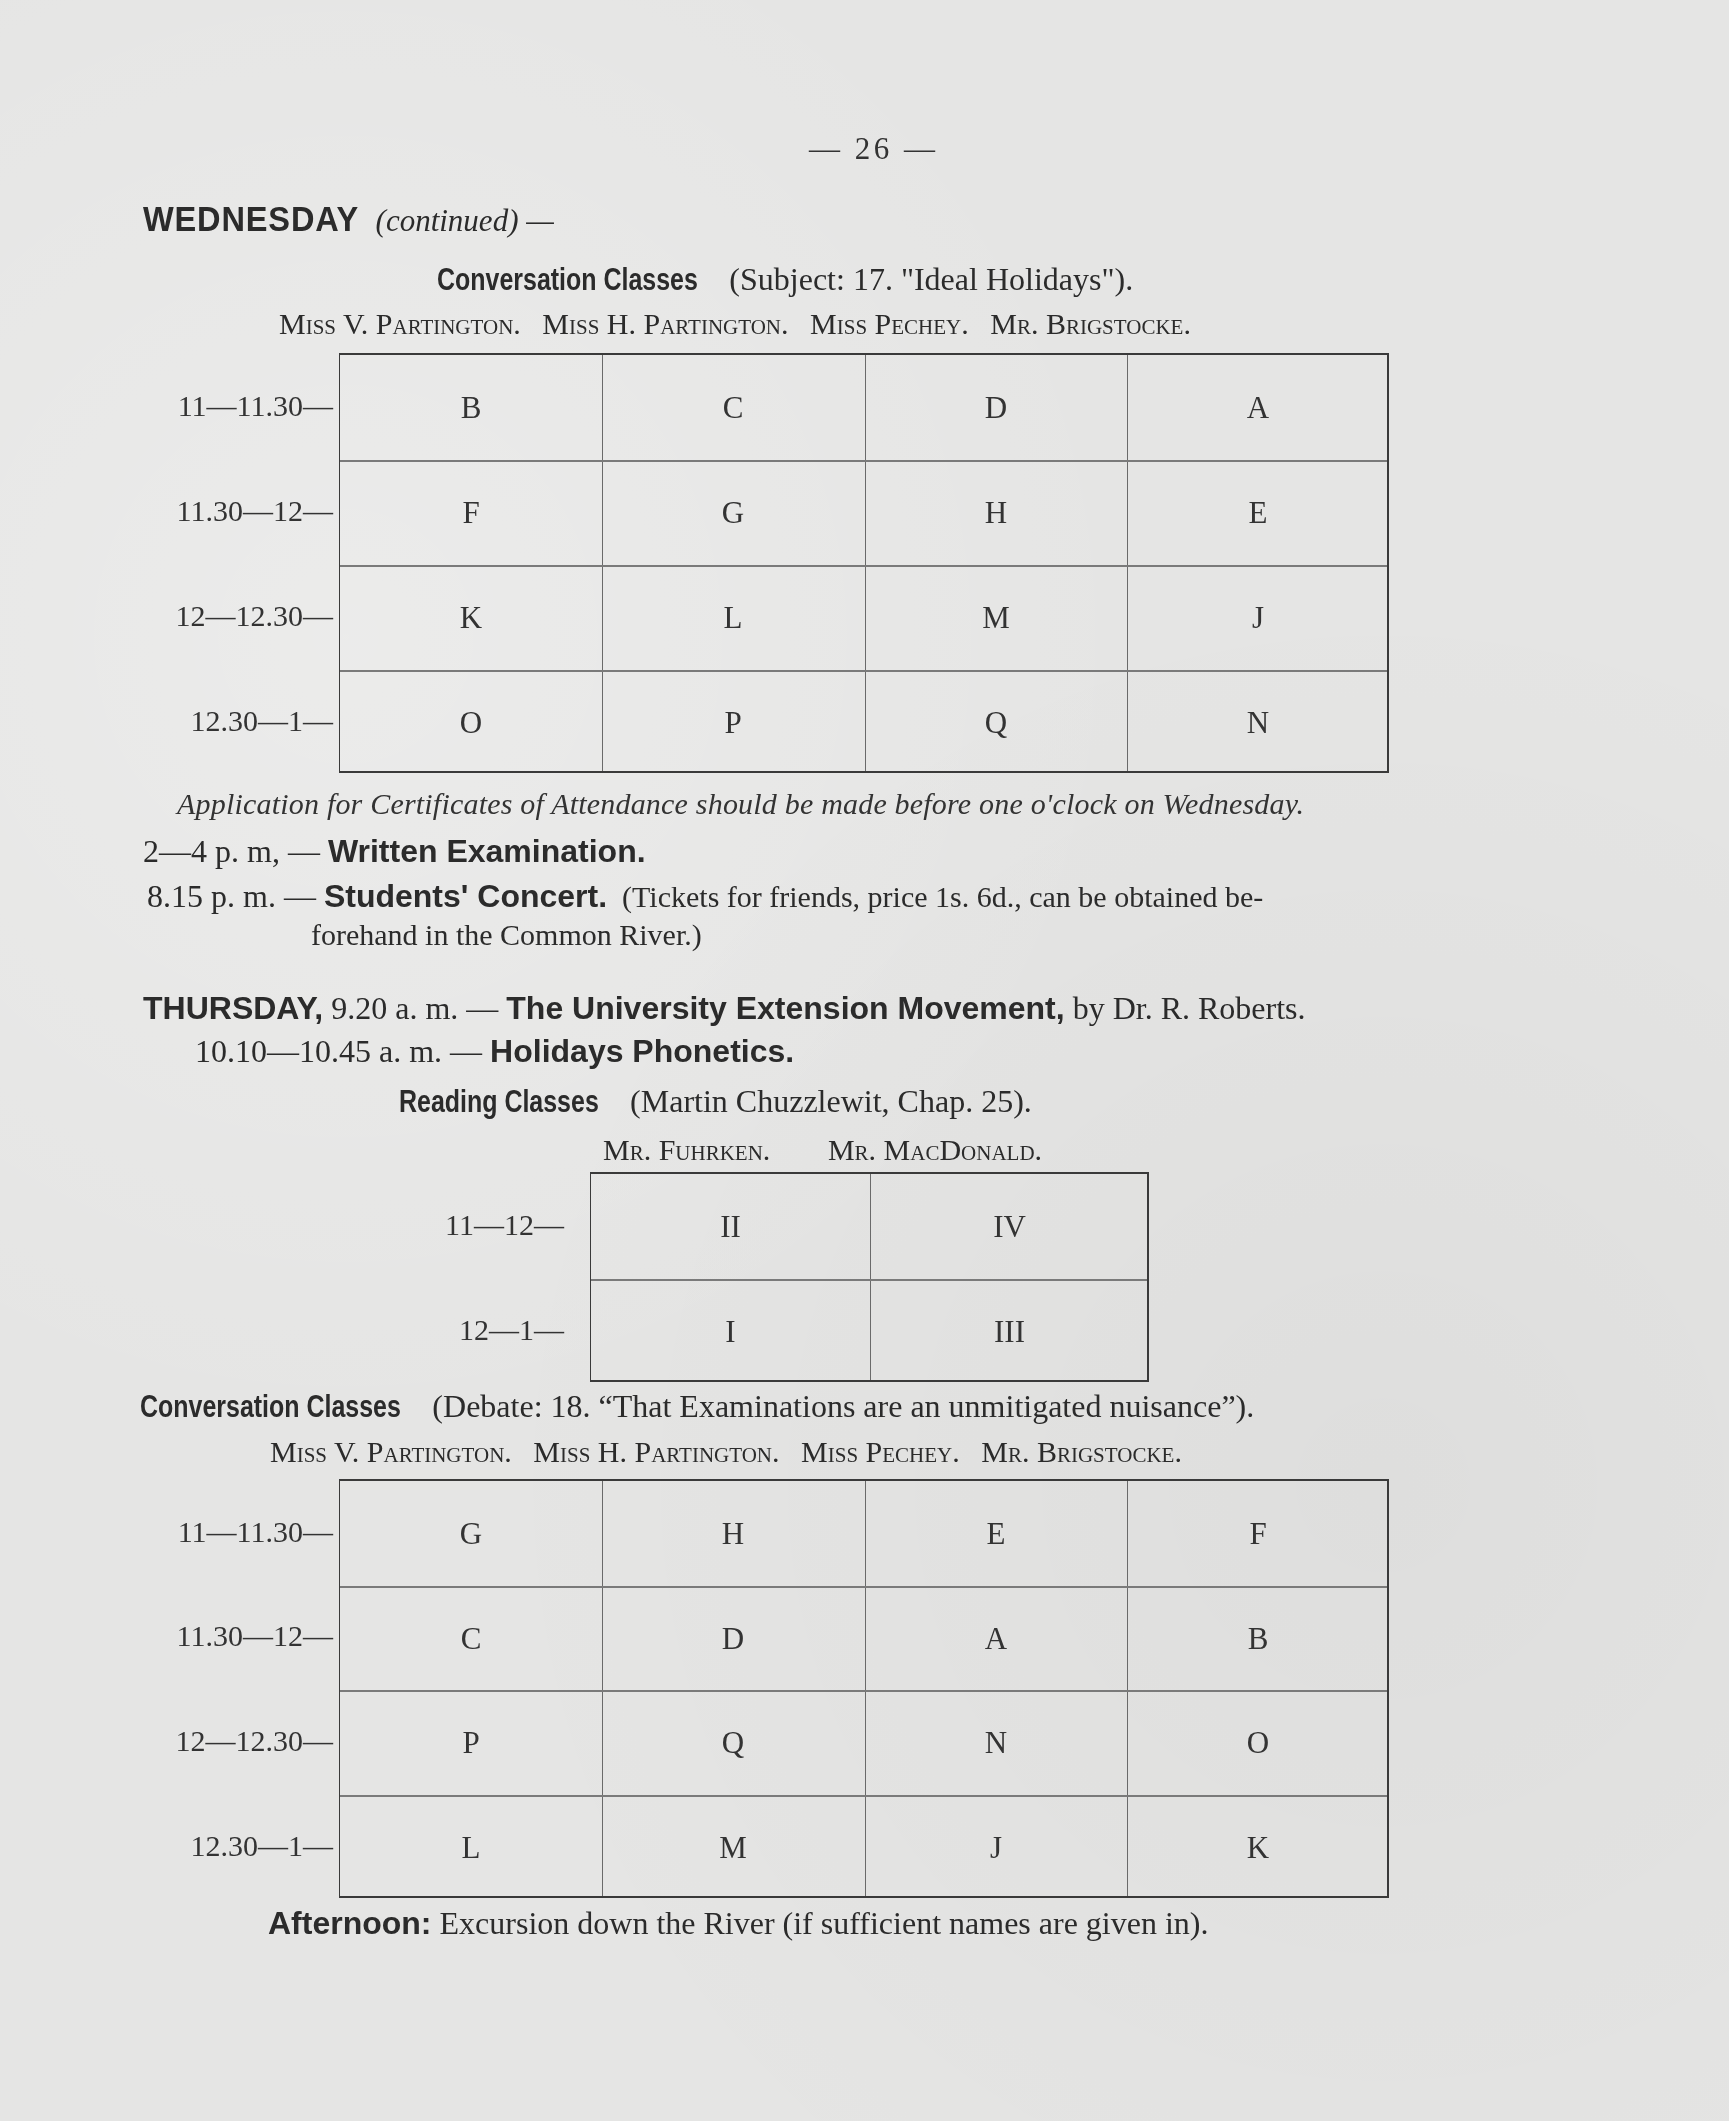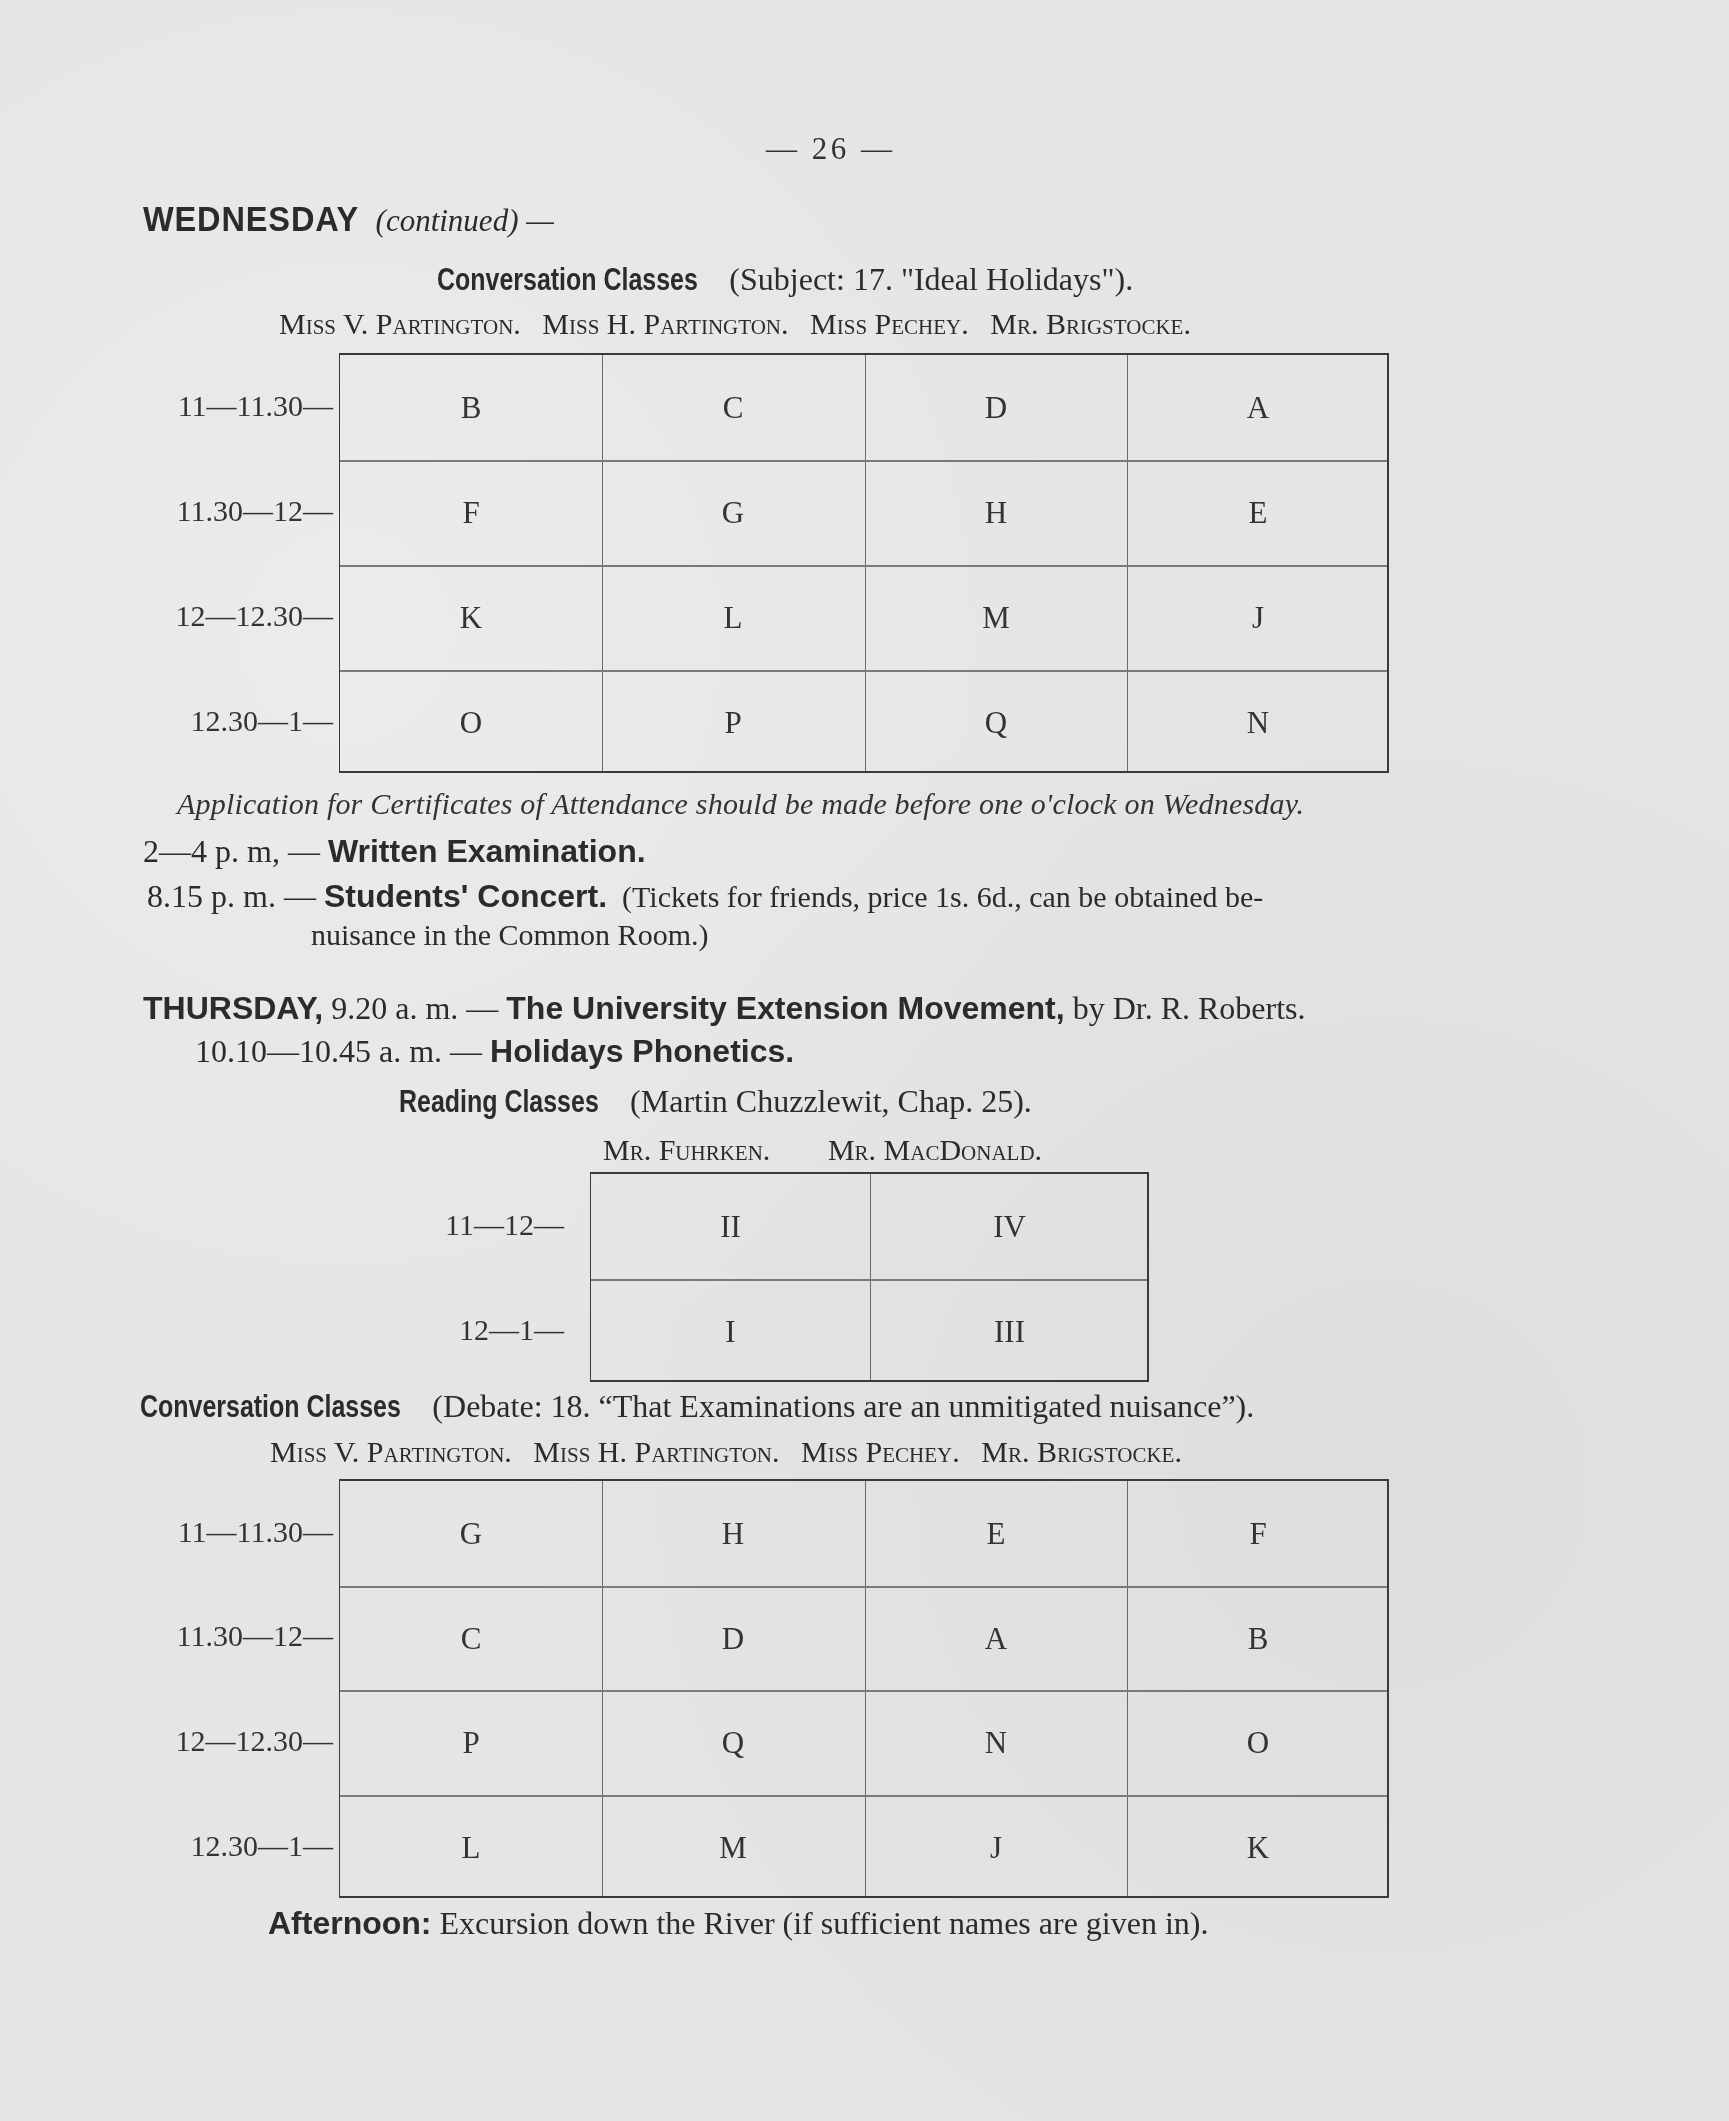--- a/index.html
+++ b/index.html
@@ -9,21 +9,21 @@
     background-image:
       radial-gradient(circle at 20% 30%, rgba(255,255,255,0.25), transparent 40%),
       radial-gradient(circle at 80% 70%, rgba(0,0,0,0.03), transparent 45%);
     color: #2b2b2b;
     font-family: "Liberation Serif", "DejaVu Serif", serif;
   }
   .abs { position: absolute; white-space: nowrap; }
   .sc { font-variant: small-caps; }
   .bold { font-weight: bold; }
 
-  #page-number { left: 766px; top: 131px; font-size: 31px; letter-spacing: 3.5px; color: #333; }
+  #page-number { left: 809px; top: 131px; font-size: 31px; letter-spacing: 3.5px; color: #333; }
 
   #wed-head { left: 143px; top: 199px; font-size: 35px; }
   #wed-head .day { font-family: "Liberation Sans", "DejaVu Sans", sans-serif; font-weight: bold; letter-spacing: 0.9px; display: inline-block; transform: scaleX(0.93); transform-origin: left center; }
   #wed-head .cont { font-style: italic; font-size: 31px; margin-left: -8.6px; }
 
   .cc-heading { font-size: 32px; text-align: center; }
   .cc-heading .hd { display: inline-block; font-family: "Liberation Sans", "DejaVu Sans", sans-serif; font-weight: bold; transform: scaleX(0.78); transform-origin: left center; margin-right: -50px; }
   #wed-cc { left: 437px; top: 261px; }
   #thu-cc { left: 140px; top: 1388px; }
   #thu-cc .hd { margin-right: -50px; }
@@ -117,21 +117,21 @@
 
 <div class="abs event" id="ev-exam">
   <span>2—4 p. m, —</span>
   <span class="b">Written Examination.</span>
 </div>
 <div class="abs event" id="ev-concert">
   <span>8.15 p. m. —</span>
   <span class="b">Students' Concert.</span>
   <span style="font-size:30px;margin-left:7px;">(Tickets for friends, price 1s. 6d., can be obtained be-</span>
 </div>
-<div class="abs" id="ev-concert-cont">nuisance in the Common Room.)</div>
+<div class="abs" id="ev-concert-cont">forehand in the Common River.)</div>
 
 <div class="abs" id="thu-head">
   <span class="day">THURSDAY,</span>
   <span>9.20 a. m. —</span>
   <span class="bold" style="font-family:'Liberation Sans','DejaVu Sans',sans-serif;">The University Extension Movement,</span>
   <span>by Dr. R. Roberts.</span>
 </div>
 <div class="abs" id="ev-phonetics">
   <span>10.10—10.45 a. m. —</span>
   <span class="bold" style="font-family:'Liberation Sans','DejaVu Sans',sans-serif;">Holidays Phonetics.</span>

